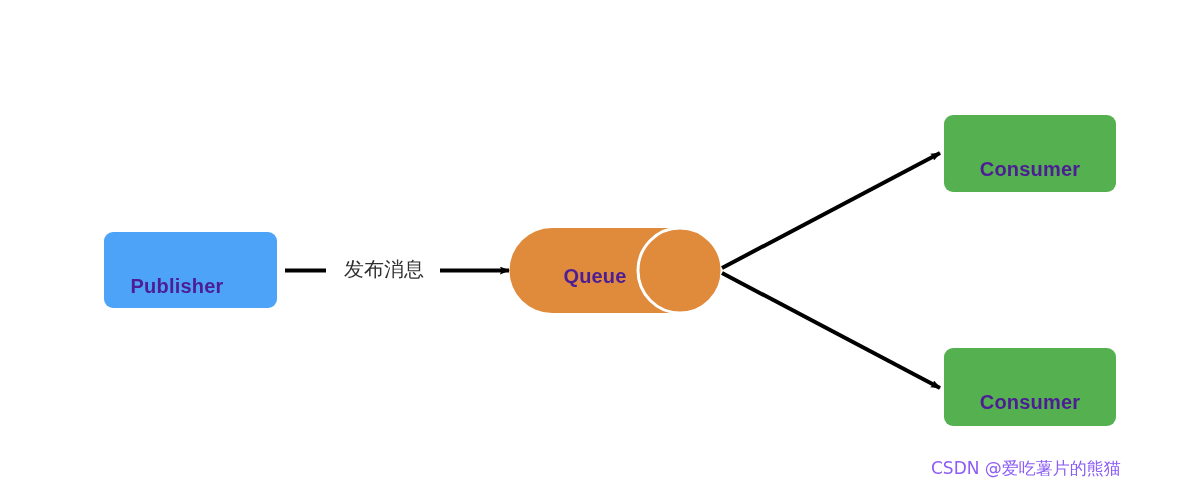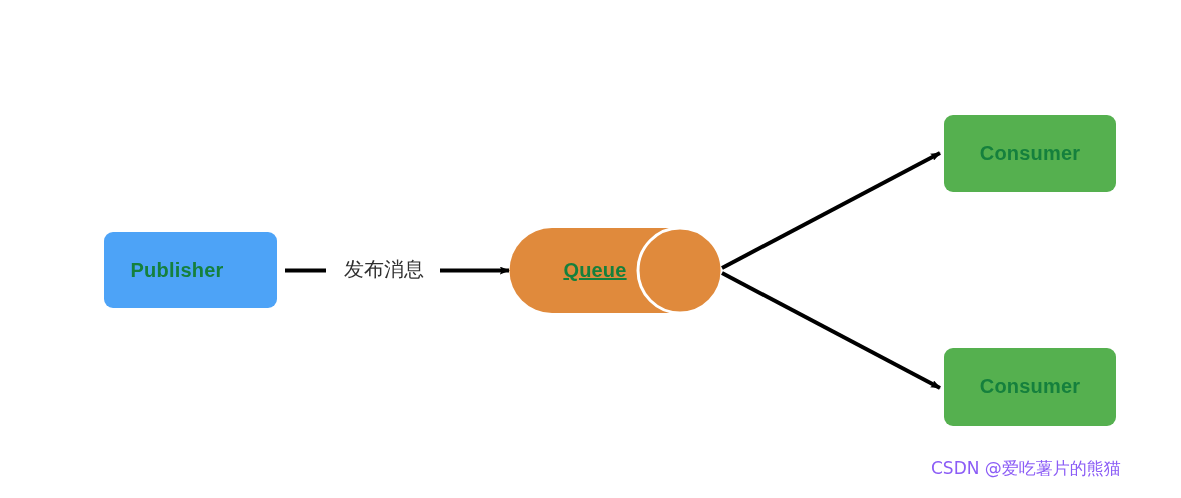--- a/index.html
+++ b/index.html
@@ -16,38 +16,38 @@
   }
   #canvas {
     position: absolute;
     left: 0;
     top: 0;
     width: 1181px;
     height: 498px;
   }
   .node-label {
     position: absolute;
-    color: #15803d;
+    color: #4c1d95;
     font-weight: bold;
     font-size: 20px;
     letter-spacing: 0.2px;
     white-space: nowrap;
     text-align: center;
     pointer-events: none;
+    margin-top: 16px;
   }
   #publisher-label {
     left: 104px;
     top: 259px;
     width: 146px;
   }
   #queue-label {
     left: 520px;
-    top: 259px;
+    top: 249px;
     width: 150px;
-    text-decoration: underline;
   }
   #consumer1-label {
     left: 944px;
     top: 142px;
     width: 172px;
   }
   #consumer2-label {
     left: 944px;
     top: 375px;
     width: 172px;

